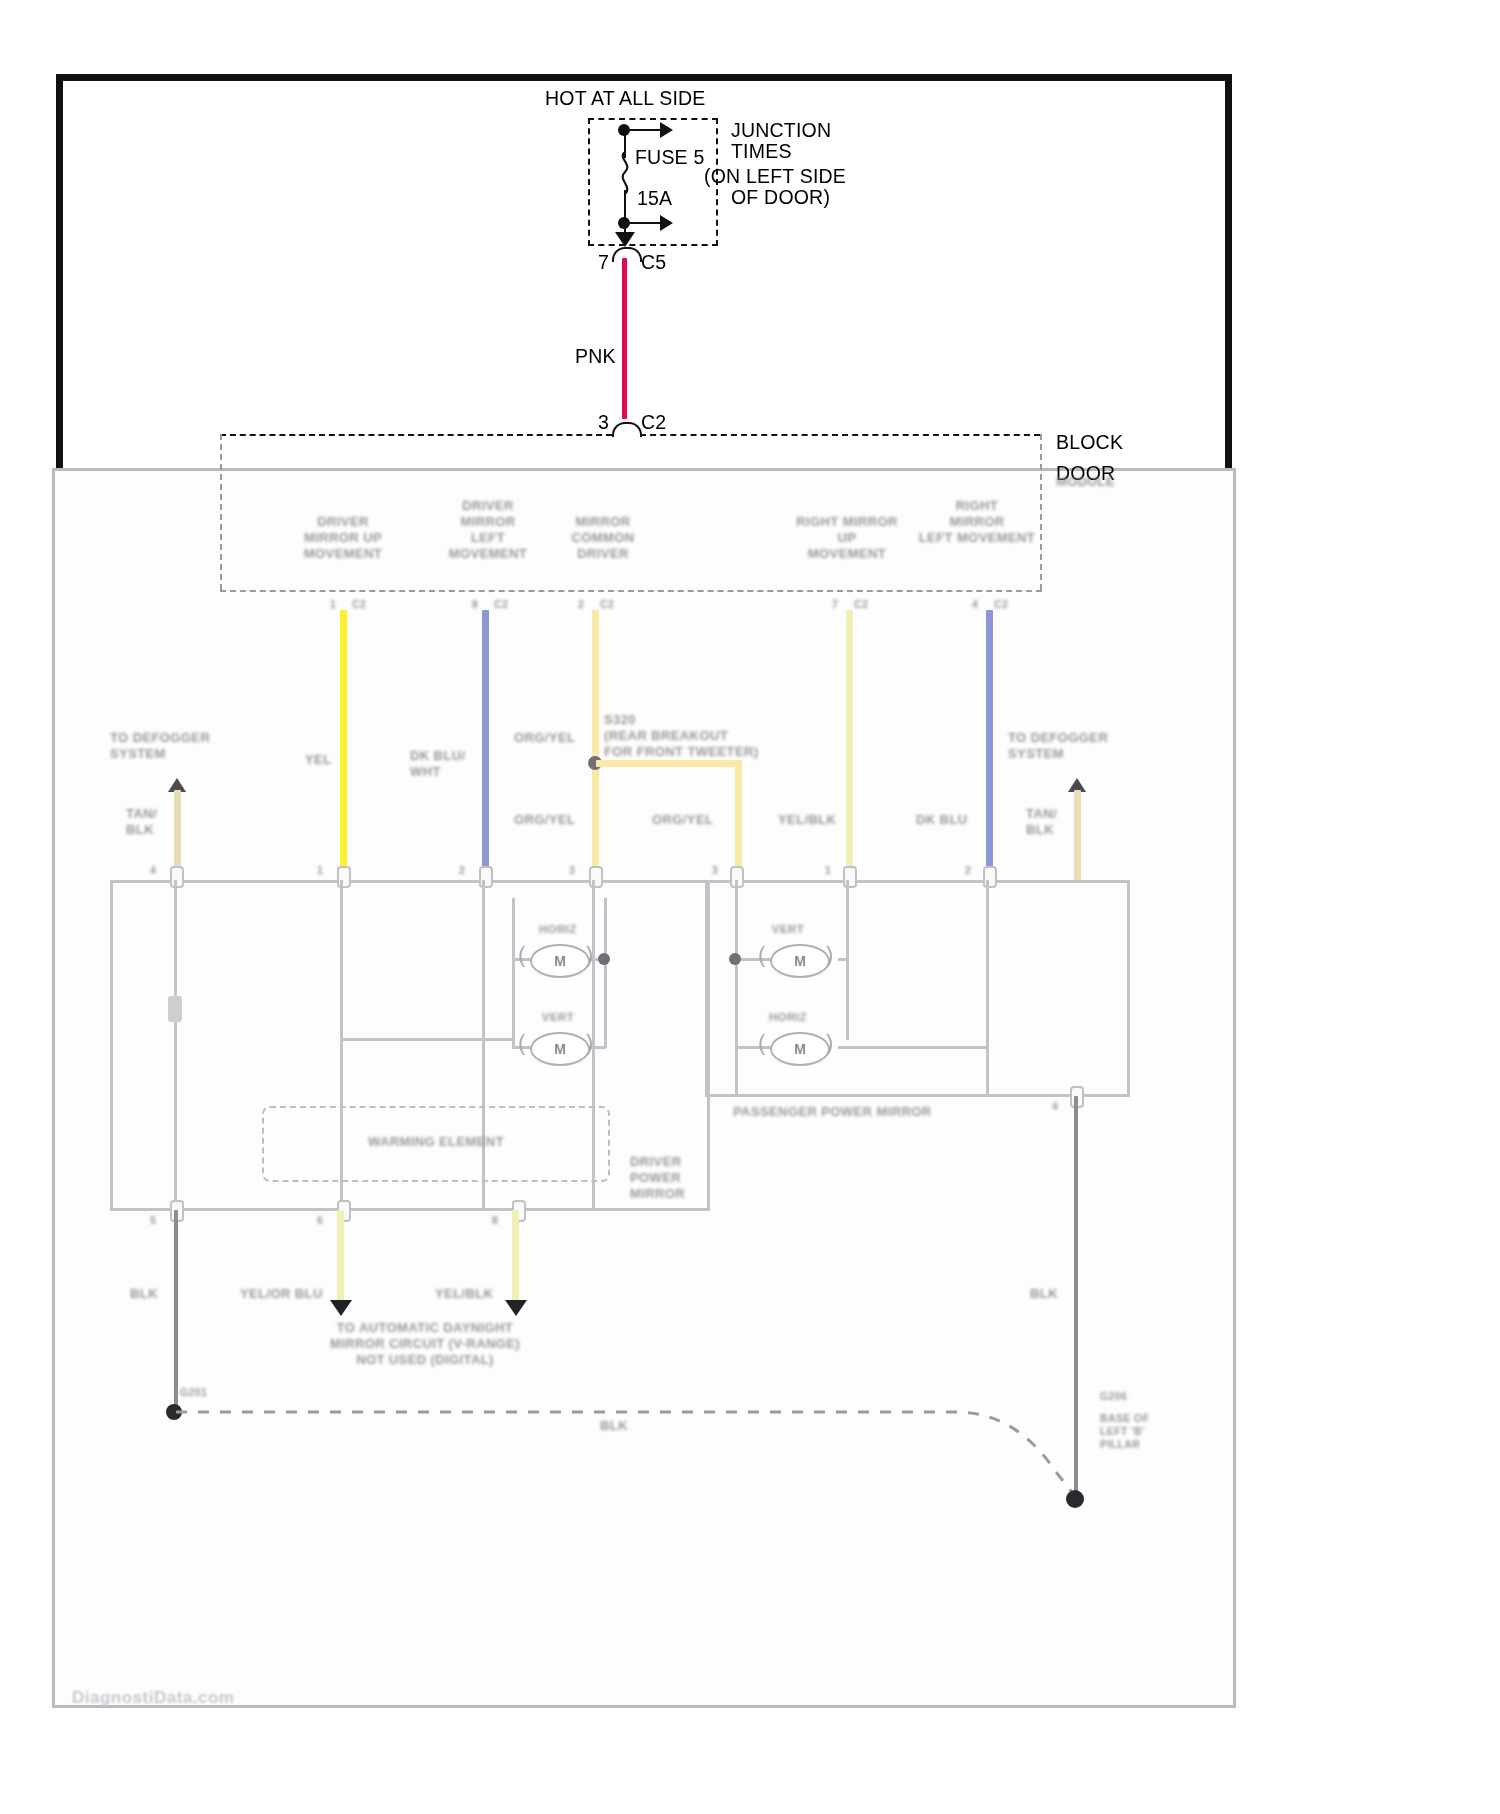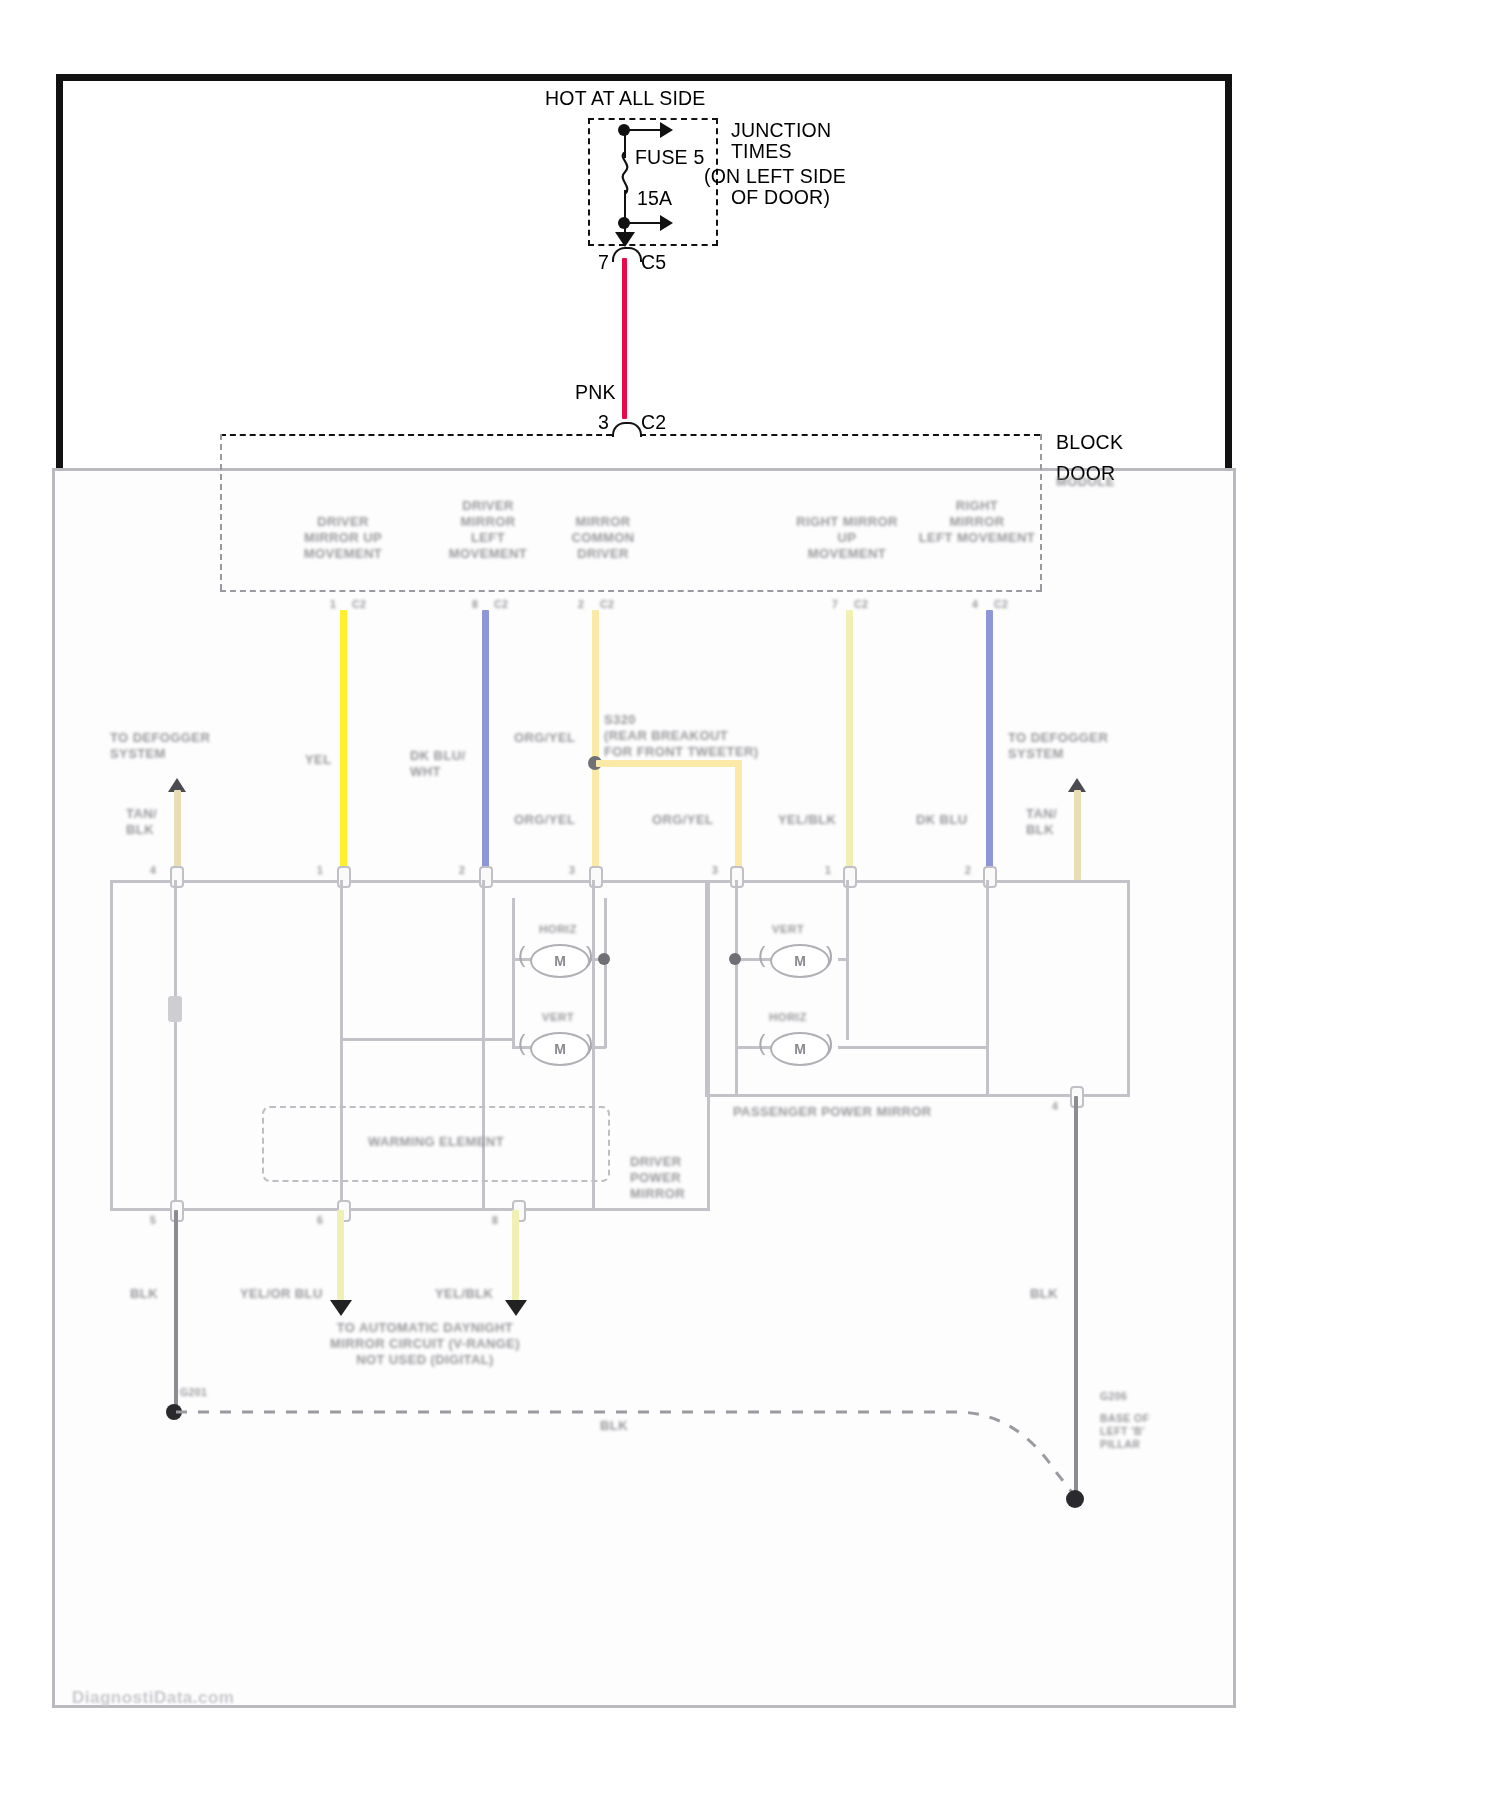--- a/index.html
+++ b/index.html
@@ -131,21 +131,21 @@
   <div class="t sharp" style="left:731px;top:118px;">JUNCTION</div>
   <div class="t sharp" style="left:731px;top:139px;">TIMES</div>
   <div class="t sharp" style="left:704px;top:164px;">(ON LEFT SIDE</div>
   <div class="t sharp" style="left:731px;top:185px;">OF DOOR)</div>
 
   <div class="saddle" style="left:612px;top:247px;"></div>
   <div class="t sharp" style="left:598px;top:250px;">7</div>
   <div class="t sharp" style="left:641px;top:250px;">C5</div>
 
   <div class="wire w-pnk" style="left:622px;top:258px;height:161px;"></div>
-  <div class="t sharp" style="left:575px;top:344px;margin-top:36px;">PNK</div>
+  <div class="t sharp" style="left:575px;top:344px;">PNK</div>
 
   <div class="saddle" style="left:612px;top:422px;"></div>
   <div class="t sharp" style="left:598px;top:410px;">3</div>
   <div class="t sharp" style="left:641px;top:410px;">C2</div>
 
   <div class="dash-h" style="left:220px;top:434px;width:392px;"></div>
   <div class="dash-h" style="left:640px;top:434px;width:400px;"></div>
   <div class="dash-v-grey" style="left:220px;top:434px;height:156px;"></div>
   <div class="dash-v-grey" style="left:1040px;top:434px;height:156px;"></div>
   <div class="dash-h-grey" style="left:220px;top:590px;width:822px;"></div>

